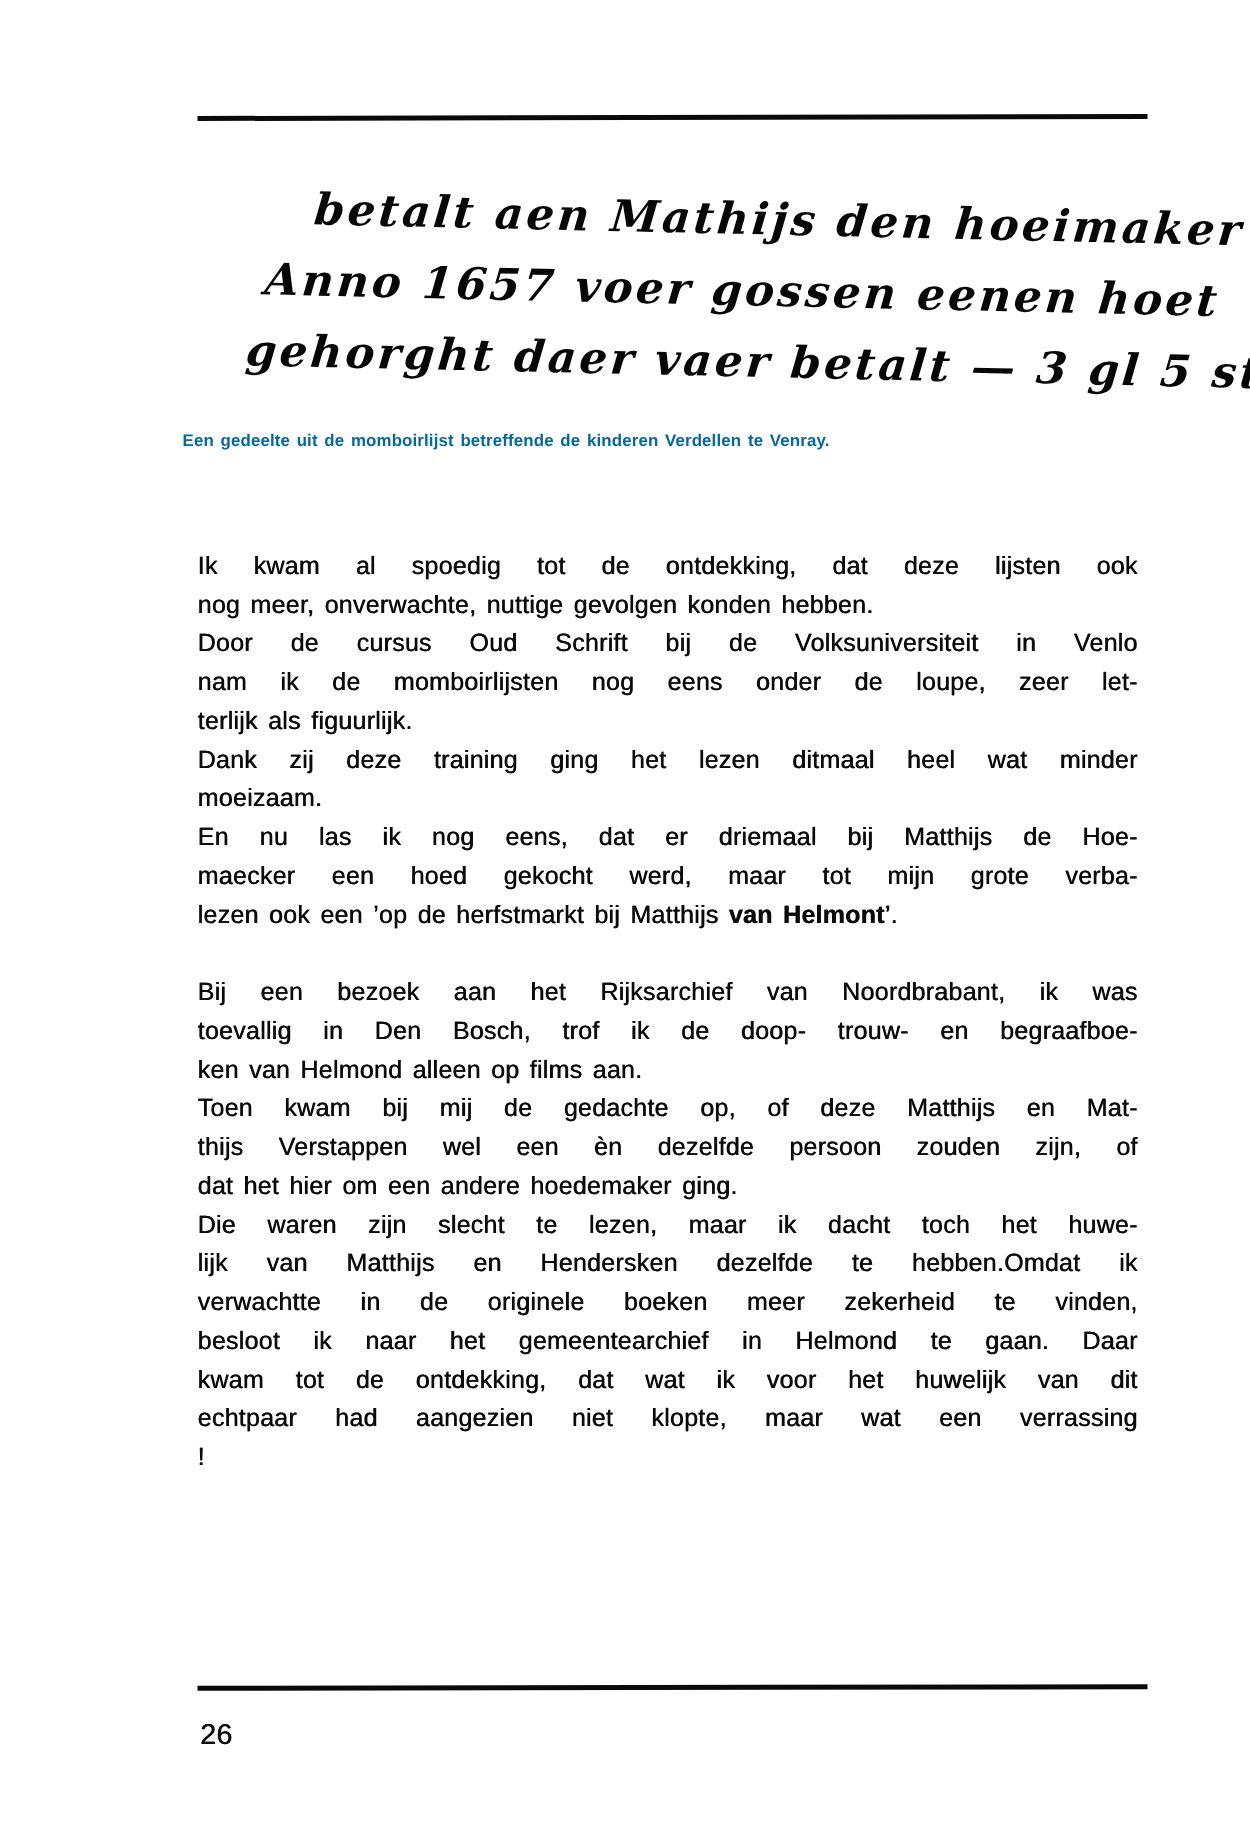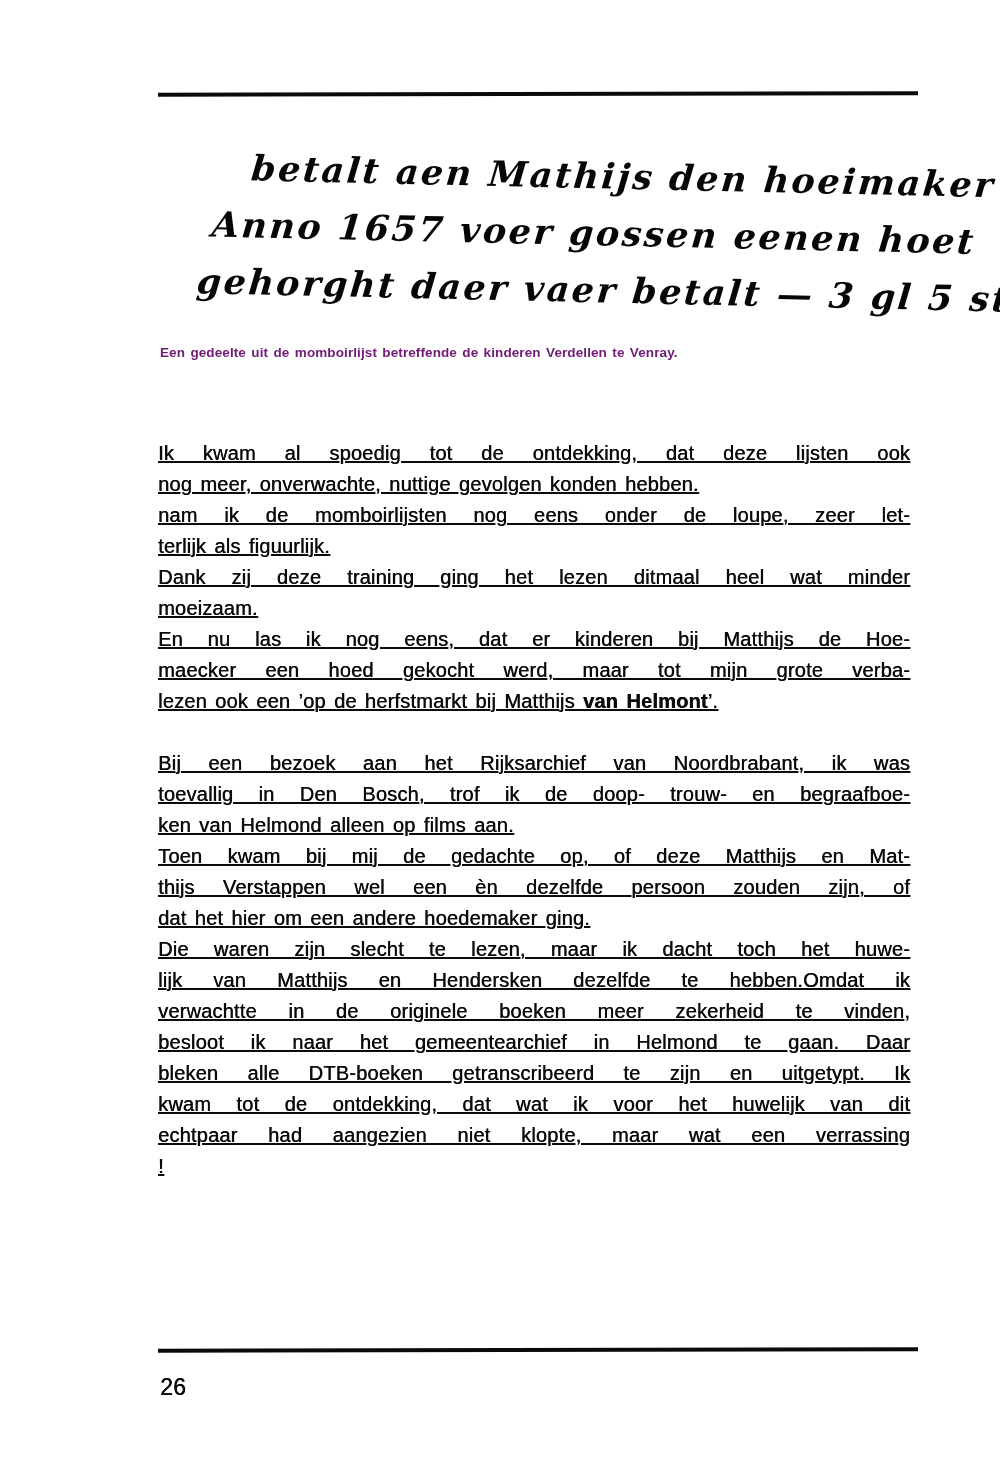--- a/index.html
+++ b/index.html
@@ -39,48 +39,47 @@
     line-height: 57px;
     height: 57px;
     transform: skewX(-4deg);
   }
   .hw-1 { margin-left: 52px; }
   .hw-2 { margin-left: 14px; }
   .hw-3 { margin-left: 0; }
 
   .caption {
     position: absolute;
-    left: 160px;
+    left: 146px;
     top: 345px;
     width: 760px;
     font-size: 13.5px;
     font-weight: 700;
     letter-spacing: 0.1px;
     word-spacing: 1.5px;
-    color: #701a75;
+    color: #0369a1;
   }
 
   .body-text {
     position: absolute;
     left: 158px;
     top: 438px;
     width: 752px;
     font-size: 20px;
     line-height: 31px;
     letter-spacing: 0.2px;
     word-spacing: 2.5px;
     text-shadow: 0.45px 0 0 currentColor;
     color: #0b0b0b;
   }
   .para { margin: 0; }
   .para.space-after { margin-bottom: 31px; }
   .line {
     text-align: justify;
     text-align-last: justify;
-    text-decoration: underline;
     -moz-text-align-last: justify;
   }
   .line.last {
     text-align: right;
     text-align-last: left;
     -moz-text-align-last: left;
   }
   .bold { font-weight: 700; }
 
   .page-number {
@@ -107,48 +106,48 @@
   </div>
 
   <div class="caption">Een gedeelte uit de momboirlijst betreffende de kinderen Verdellen te Venray.</div>
 
   <div class="body-text">
       <div class="para">
         <div class="line">Ik kwam al spoedig tot de ontdekking, dat deze lijsten ook</div>
         <div class="line last">nog meer, onverwachte, nuttige gevolgen konden hebben.</div>
       </div>
       <div class="para">
+        <div class="line">Door de cursus Oud Schrift bij de Volksuniversiteit in Venlo</div>
         <div class="line">nam ik de momboirlijsten nog eens onder de loupe, zeer let-</div>
         <div class="line last">terlijk als figuurlijk.</div>
       </div>
       <div class="para">
         <div class="line">Dank zij deze training ging het lezen ditmaal heel wat minder</div>
         <div class="line last">moeizaam.</div>
       </div>
       <div class="para space-after">
-        <div class="line">En nu las ik nog eens, dat er kinderen bij Matthijs de Hoe-</div>
+        <div class="line">En nu las ik nog eens, dat er driemaal bij Matthijs de Hoe-</div>
         <div class="line">maecker een hoed gekocht werd, maar tot mijn grote verba-</div>
         <div class="line last"><span>lezen ook een ’op de herfstmarkt bij Matthijs </span><span class="bold">van Helmont</span><span>’.</span></div>
       </div>
       <div class="para">
         <div class="line">Bij een bezoek aan het Rijksarchief van Noordbrabant, ik was</div>
         <div class="line">toevallig in Den Bosch, trof ik de doop- trouw- en begraafboe-</div>
         <div class="line last">ken van Helmond alleen op films aan.</div>
       </div>
       <div class="para">
         <div class="line">Toen kwam bij mij de gedachte op, of deze Matthijs en Mat-</div>
         <div class="line">thijs Verstappen wel een èn dezelfde persoon zouden zijn, of</div>
         <div class="line last">dat het hier om een andere hoedemaker ging.</div>
       </div>
       <div class="para">
         <div class="line">Die waren zijn slecht te lezen, maar ik dacht toch het huwe-</div>
         <div class="line">lijk van Matthijs en Hendersken dezelfde te hebben.Omdat ik</div>
         <div class="line">verwachtte in de originele boeken meer zekerheid te vinden,</div>
         <div class="line">besloot ik naar het gemeentearchief in Helmond te gaan. Daar</div>
-        <div class="line">bleken alle DTB-boeken getranscribeerd te zijn en uitgetypt. Ik</div>
         <div class="line">kwam tot de ontdekking, dat wat ik voor het huwelijk van dit</div>
         <div class="line">echtpaar had aangezien niet klopte, maar wat een verrassing</div>
         <div class="line last">!</div>
       </div>
     </div>
 
   <div class="rule rule-bottom"></div>
 
   <div class="page-number">26</div>
 

